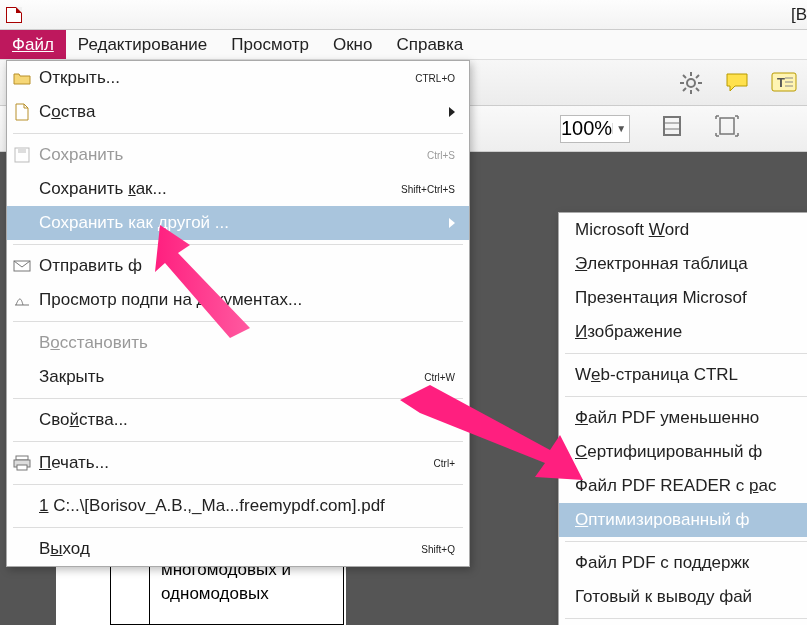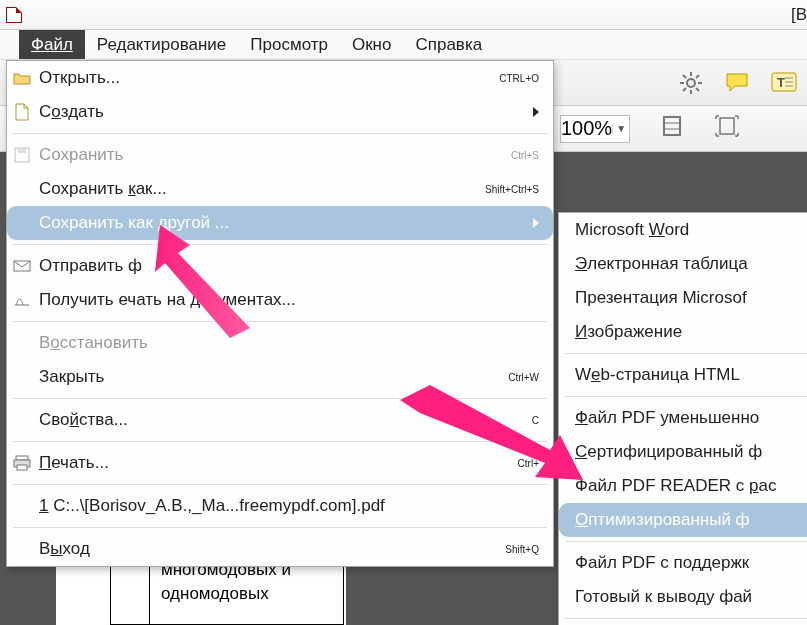--- a/index.html
+++ b/index.html
@@ -40,21 +40,21 @@
     display: flex; align-items: stretch;
   }
   .menu-bar .menu {
     padding: 0 12px;
     line-height: 30px;
     font-size: 17px;
     color: #222;
     cursor: default;
   }
   .menu-bar .menu.open {
-    background: #404040; color: #fff; margin-left: 19px;
+    background: #be185d; color: #fff;
   }
   .toolbar {
     height: 46px;
     background: linear-gradient(#f7f7f7,#ececec);
     border-bottom: 1px solid #ccc;
     display: flex; align-items: center; justify-content: flex-end;
     padding-right: 10px; gap: 22px;
   }
   .toolbar .tool-icon { display:flex; align-items:center; justify-content:center; }
   .toolbar2 {
@@ -88,35 +88,35 @@
   .page-inner .txt { position:absolute; left:50px; top:10px; font-size:17px; line-height:24px; }
 
   
   .dropdown {
     position: absolute;
     background: #fefefe;
     border: 1px solid #aaa;
     box-shadow: 2px 3px 8px rgba(0,0,0,0.25);
   }
   .dropdown.file {
-    left: 6px; top: 60px; width: 548px;
+    left: 6px; top: 60px; width: 464px;
   }
   .dropdown.sub {
     left: 558px; top: 212px; width: 260px;
   }
   .dropdown .row {
     display: flex; align-items: center;
     height: 34px; padding: 0 14px 0 8px;
     font-size: 17px; color: #222;
     position: relative;
   }
   .dropdown.file .row { padding-left: 32px; }
   .dropdown .row.disabled { color: #9a9a9a; }
   .dropdown .row.selected {
-    background: #a9c5dd; color: #fff; border-radius: 9px;
+    background: #a9c5dd; color: #fff;
   }
   .dropdown .row .shortcut {
     margin-left: auto; font-size: 10px; color: inherit;
   }
   .dropdown .row .arrow-right {
     margin-left: auto; font-size: 12px;
     width:0;height:0;border-top:5px solid transparent;border-bottom:5px solid transparent;border-left:6px solid currentColor;
   }
   .dropdown .row .ico {
     position:absolute; left:6px; width:18px; height:18px;
@@ -221,21 +221,21 @@
     <span>Открыть...</span>
     <span class="shortcut">CTRL+O</span>
   </div>
   <div class="row">
     <span class="ico">
       <svg width="16" height="18" viewBox="0 0 16 18">
           <path d="M2 1h8l4 4v12H2z" fill="#fff" stroke="#b8902a"></path>
           <path d="M10 1v4h4" fill="none" stroke="#b8902a"></path>
         </svg>
     </span>
-    <span><span>С</span><span class="underline">о</span><span>здать</span></span>
+    <span><span>С</span><span class="underline">о</span><span>ства</span></span>
     <span class="arrow-right"></span>
   </div>
   <div class="sep"></div>
   <div class="row disabled">
     <span class="ico">
       <svg width="16" height="16" viewBox="0 0 16 16">
           <rect x="1" y="1" width="14" height="14" fill="none" stroke="#bbb"></rect>
           <rect x="4" y="1" width="8" height="5" fill="#ddd"></rect>
         </svg>
     </span>
@@ -260,21 +260,21 @@
     </span>
     <span>Отправить ф</span>
   </div>
   <div class="row">
     <span class="ico">
       <svg width="16" height="14" viewBox="0 0 16 14">
           <path d="M2 12c3-8 5-8 7 0" fill="none" stroke="#777"></path>
           <line x1="1" y1="12" x2="15" y2="12" stroke="#777"></line>
         </svg>
     </span>
-    <span><span>Получить ечать</span><span> на документах...</span></span>
+    <span><span>Просмотр подпи</span><span> на документах...</span></span>
   </div>
   <div class="sep"></div>
   <div class="row disabled">
     <span><span>В</span><span class="underline">о</span><span>сстановить</span></span>
   </div>
   <div class="row">
     <span>Закрыть</span>
     <span class="shortcut">Ctrl+W</span>
   </div>
   <div class="sep"></div>
@@ -313,21 +313,21 @@
       <span><span class="underline">Э</span><span>лектронная таблица</span></span>
     </div>
   <div class="row">
       <span>Презентация Microsof</span>
     </div>
   <div class="row">
       <span><span class="underline">И</span><span>зображение</span></span>
     </div>
   <div class="sep"></div>
   <div class="row">
-      <span><span>W</span><span class="underline">e</span><span>b-страница HTML</span></span>
+      <span><span>W</span><span class="underline">e</span><span>b-страница CTRL</span></span>
     </div>
   <div class="sep"></div>
   <div class="row">
       <span><span class="underline">Ф</span><span>айл PDF уменьшенно</span></span>
     </div>
   <div class="row">
       <span><span class="underline">С</span><span>ертифицированный ф</span></span>
     </div>
   <div class="row">
       <span><span>Файл PDF READER с </span><span class="underline">р</span><span>ас</span></span>

